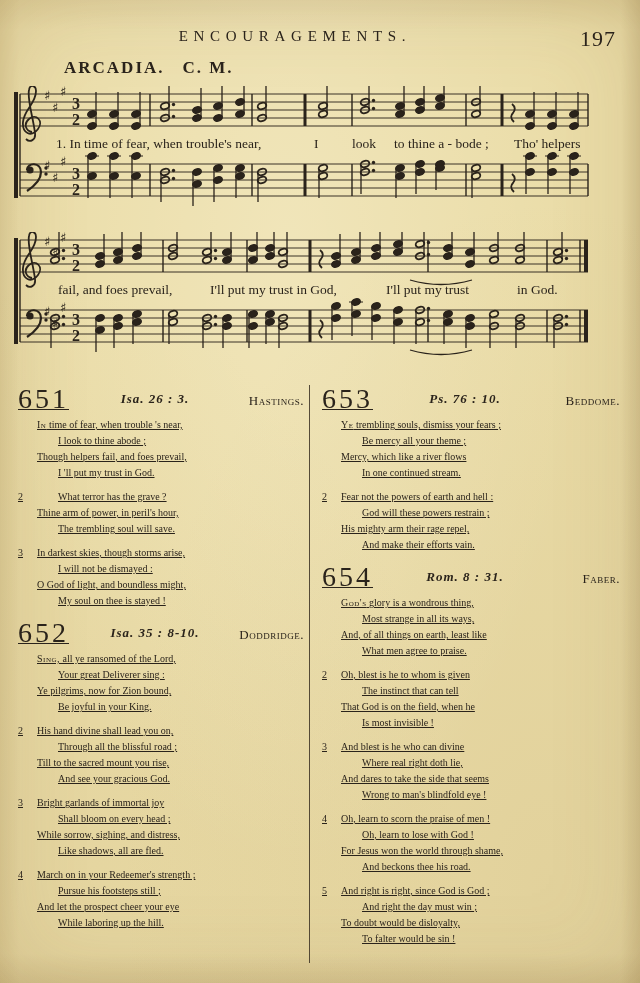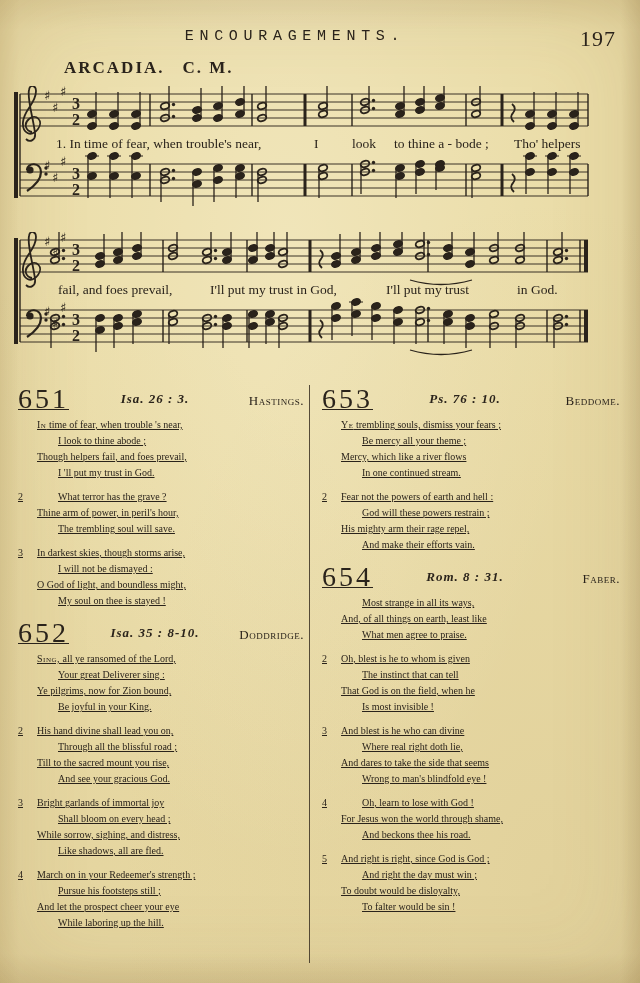--- a/index.html
+++ b/index.html
@@ -7,21 +7,21 @@
     background-color:#eadca7;
     background-image:
       radial-gradient(ellipse at 45% 25%, rgba(255,250,228,.30), transparent 60%),
       radial-gradient(ellipse at 85% 90%, rgba(176,146,86,.14), transparent 55%),
       radial-gradient(ellipse at 8% 95%, rgba(176,146,86,.10), transparent 50%),
       linear-gradient(90deg, rgba(150,120,60,.12) 0, transparent 3%, transparent 97%, rgba(130,100,50,.18) 100%),
       linear-gradient(180deg, rgba(150,120,60,.10) 0, transparent 3%, transparent 97%, rgba(130,100,50,.14) 100%);
     box-shadow:inset 0 0 90px rgba(120,90,40,.18);
     font-family:"Liberation Serif","DejaVu Serif",serif;color:#2a231b;}
   .running-title{position:absolute;top:28px;left:0;right:50px;text-align:center;
-    font-size:15px;letter-spacing:.38em;font-family:Liberation Mono, monospace;}
+    font-size:15px;letter-spacing:.38em;}
   .page-number{position:absolute;top:26px;right:24px;font-size:22px;letter-spacing:1px;}
   .tune-heading{position:absolute;top:58px;left:64px;font-size:17px;font-weight:bold;letter-spacing:2px;}
   .tune-heading .meter{margin-left:18px;}
   #music-area{position:absolute;left:14px;top:86px;width:584px;}
   #music-area svg{display:block;margin-bottom:20px;}
   .hymn-columns{position:absolute;top:383px;left:18px;width:606px;display:flex;}
   .hymn-col{width:288px;text-decoration:underline;}
   .hymn-col.right{width:300px;padding-left:9px;}
   .col-divider{width:1px;background:rgba(58,48,34,.85);height:578px;margin:2px 3px 0 3px;flex:none;}
   .hymn-head{position:relative;height:34px;}
@@ -684,20 +684,21 @@
               <div class="vline">His mighty arm their rage repel,</div>
               <div class="vline ind">And make their efforts vain.</div>
             </div>
           </div>
         </div>
         <div class="hymn">
           <div class="hymn-head"><span class="hymn-no">654</span><span class="hymn-ref">Rom. 8 : 31.</span><span class="hymn-author">Faber.</span></div>
           <div class="verse">
             <span class="vnum"></span>
             <div class="vlines">
+              <div class="vline"><span class="opensc">God's</span> glory is a wondrous thing,</div>
               <div class="vline ind">Most strange in all its ways,</div>
               <div class="vline">And, of all things on earth, least like</div>
               <div class="vline ind">What men agree to praise.</div>
             </div>
           </div>
           <div class="verse">
             <span class="vnum">2</span>
             <div class="vlines">
               <div class="vline">Oh, blest is he to whom is given</div>
               <div class="vline ind">The instinct that can tell</div>
@@ -710,20 +711,21 @@
             <div class="vlines">
               <div class="vline">And blest is he who can divine</div>
               <div class="vline ind">Where real right doth lie,</div>
               <div class="vline">And dares to take the side that seems</div>
               <div class="vline ind">Wrong to man's blindfold eye !</div>
             </div>
           </div>
           <div class="verse">
             <span class="vnum">4</span>
             <div class="vlines">
+              <div class="vline">Oh, learn to scorn the praise of men !</div>
               <div class="vline ind">Oh, learn to lose with God !</div>
               <div class="vline">For Jesus won the world through shame,</div>
               <div class="vline ind">And beckons thee his road.</div>
             </div>
           </div>
           <div class="verse">
             <span class="vnum">5</span>
             <div class="vlines">
               <div class="vline">And right is right, since God is God ;</div>
               <div class="vline ind">And right the day must win ;</div>

